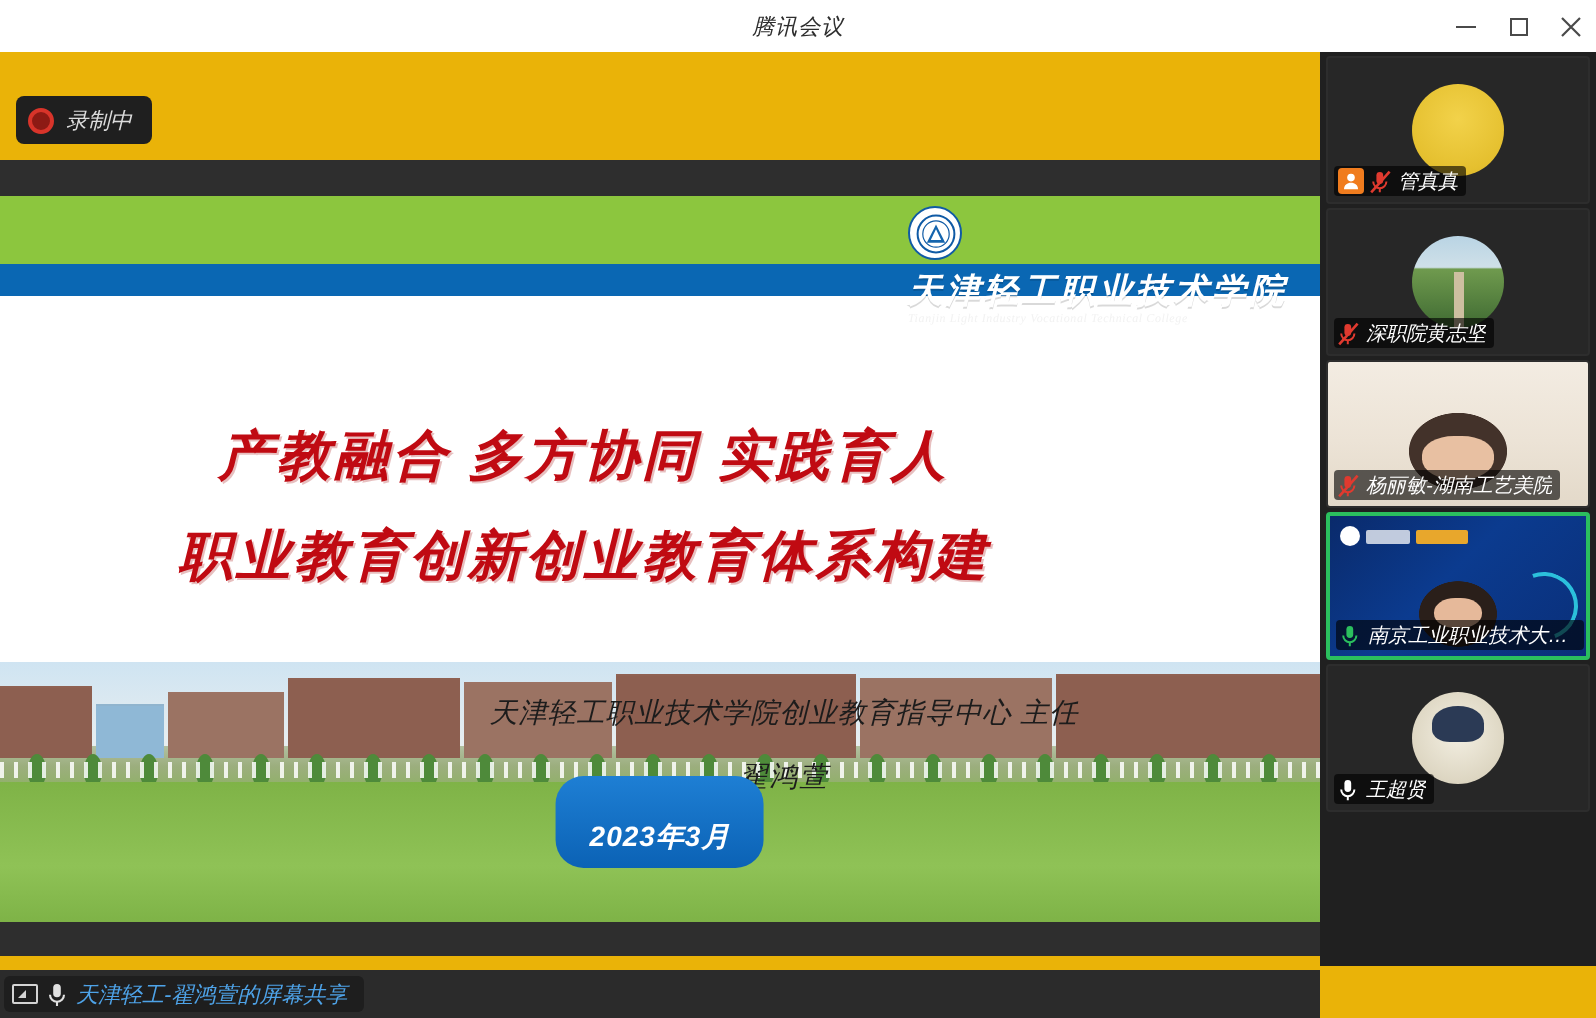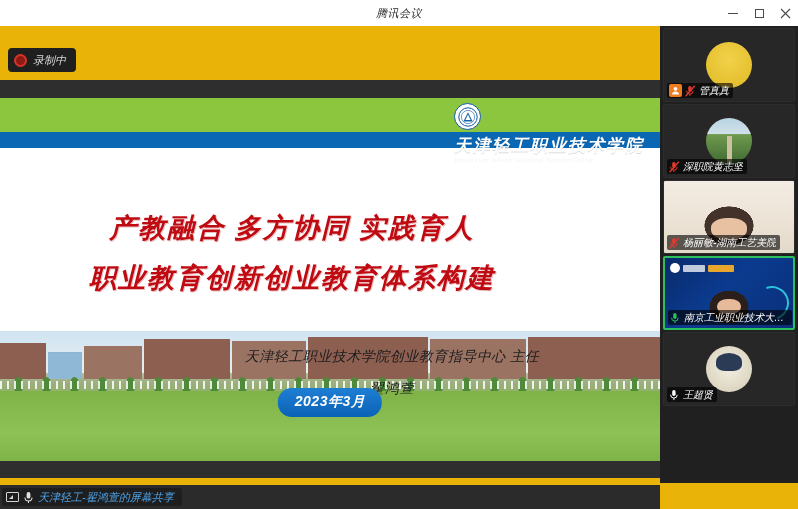--- a/index.html
+++ b/index.html
@@ -154,21 +154,21 @@
   }
   .slide-sub-org { font-size: 14px; color: #1c1c1c; letter-spacing: .5px; }
   .slide-presenter { font-size: 14px; color: #1c1c1c; margin-top: 14px; letter-spacing: 1px; }
 
   .date-badge {
     position: absolute; left: 50%; top: 290px;
     transform: translateX(-50%);
     background: linear-gradient(180deg,#1e7fd4 0%, #0b62b5 100%);
     color: #ffffff;
     font-size: 14px; font-weight: bold;
-    padding: 5px 17px 6px;
+    padding: 22px 17px 6px;
     border-radius: 14px;
     z-index: 7;
     letter-spacing: .5px;
     cursor: default;
   }
 
   
   .campus {
     position: absolute; left: 0; bottom: 0;
     width: 660px; height: 130px;

